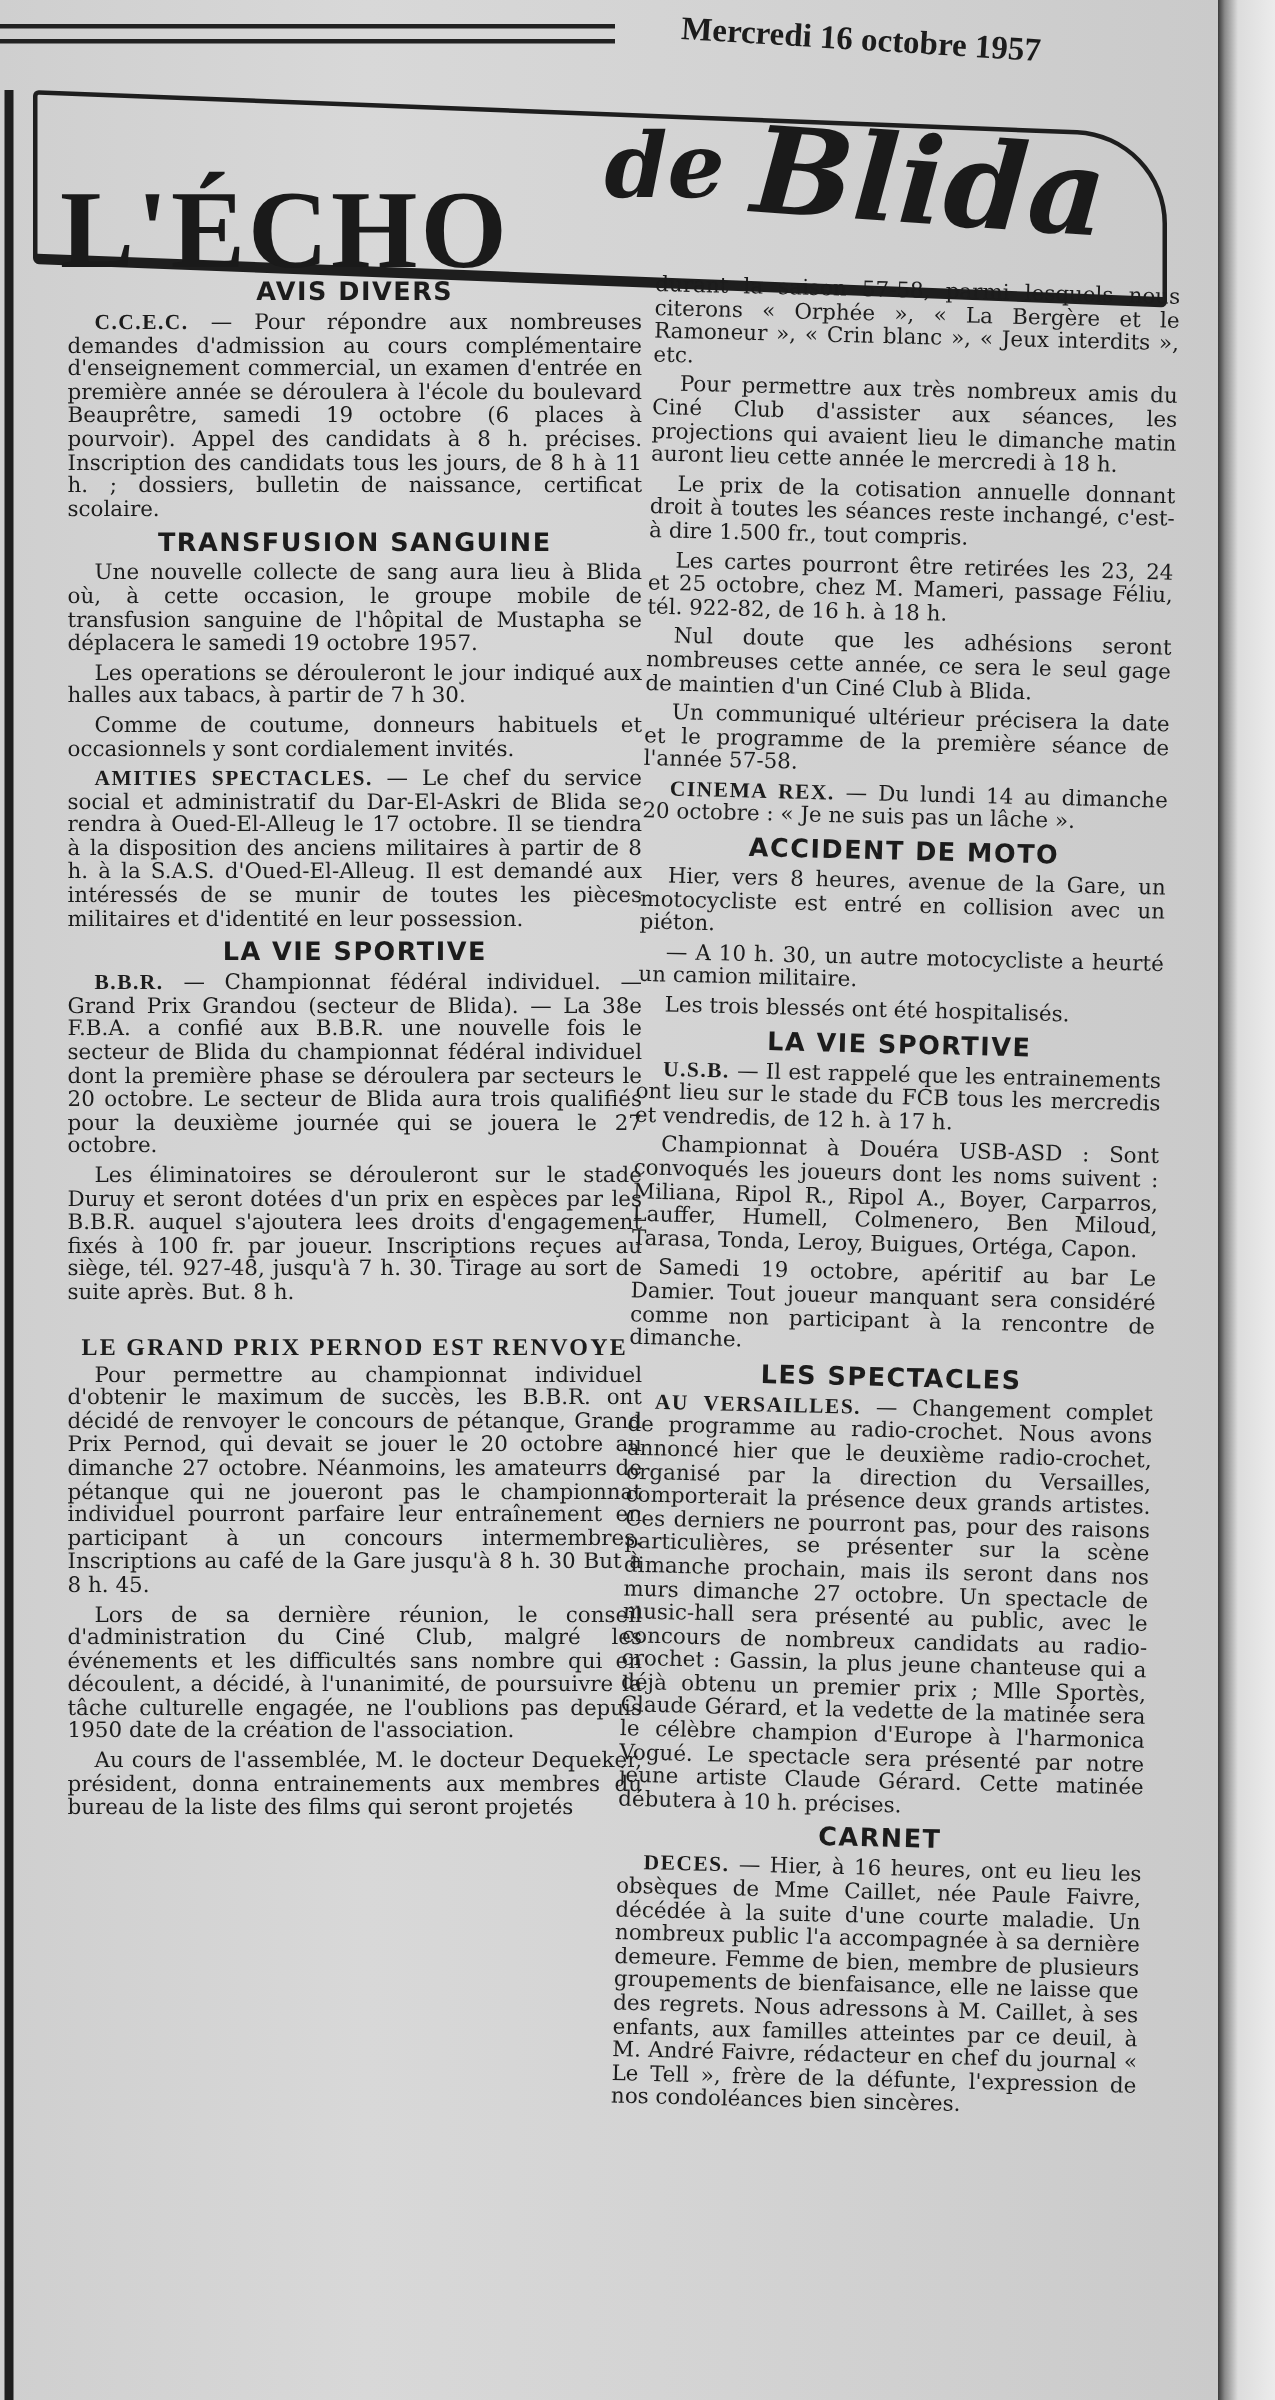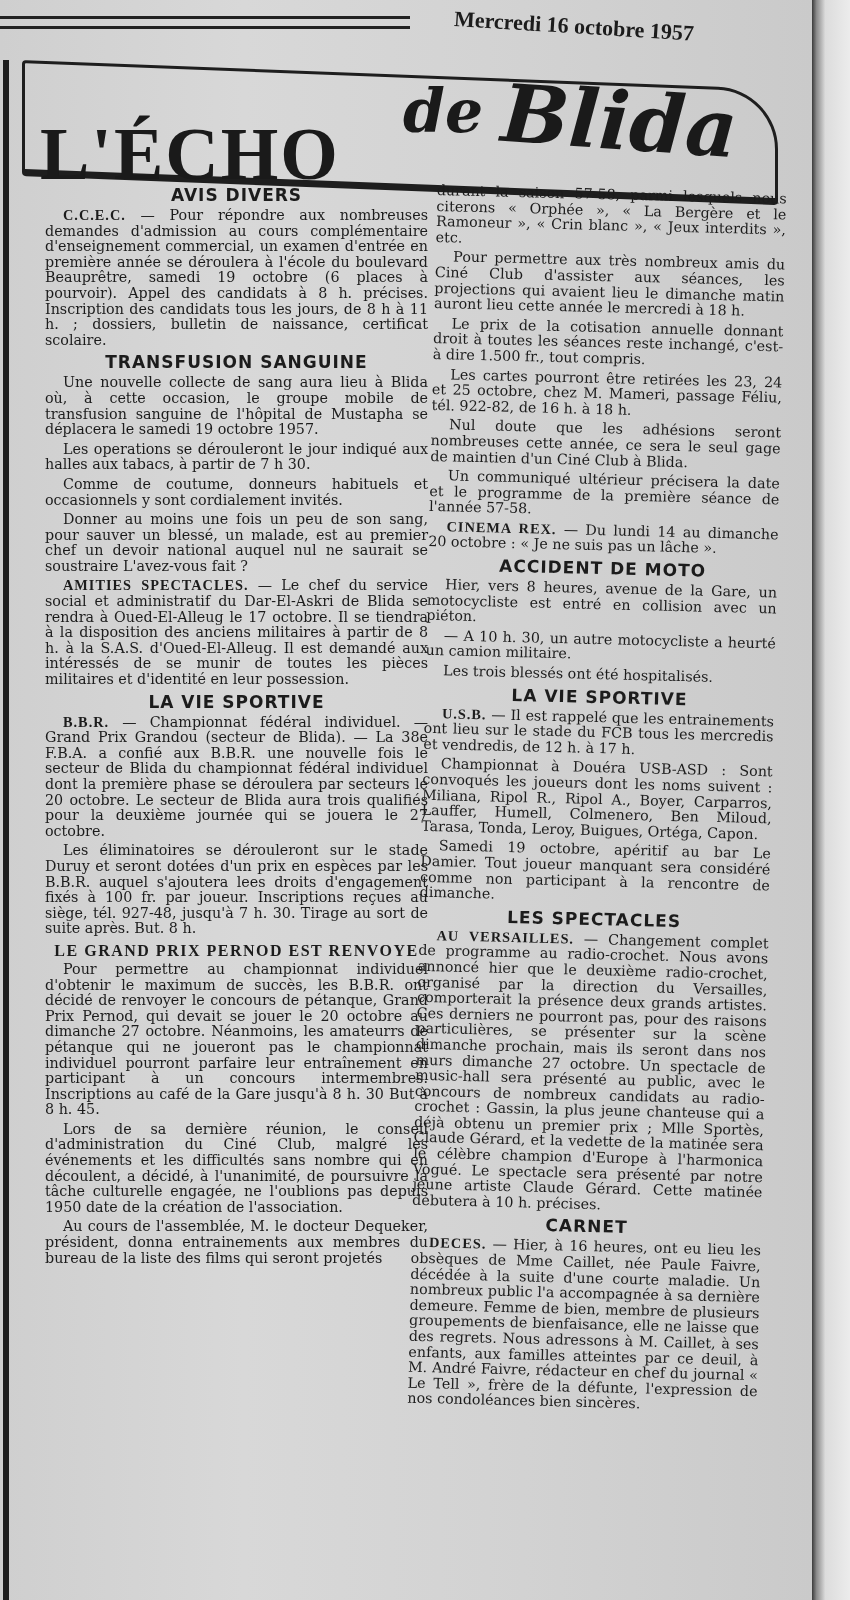--- a/index.html
+++ b/index.html
@@ -45,21 +45,21 @@
     transform:rotate(4deg); transform-origin:left top;
   }
   .col { position:absolute; top:183px; font-size:14.3px; line-height:15.6px; text-align:justify; }
   .col-left { left:45px; width:383px; }
   .col-right { left:437px; width:350px; transform:rotate(1.4deg); transform-origin:left top; }
   h2 {
     margin:2px 0 3px 0; text-align:center; font-family:"DejaVu Sans", sans-serif;
     font-weight:bold; font-size:17px; letter-spacing:1px; line-height:20px;
   }
   h3 {
-    margin:6px 0 3px 0; text-align:center; font-family:"Liberation Serif", serif;
+    margin:20px 0 3px 0; text-align:center; font-family:"Liberation Serif", serif;
     font-weight:bold; font-size:16px; letter-spacing:1.5px; line-height:16px;
   }
   p { margin:0 0 4px 0; text-indent:18px; }
   p.noind { text-indent:0; }
   .lead { font-family:"Liberation Serif", serif; font-weight:bold; letter-spacing:1px; }
 </style>
 </head>
 <body>
 
 <div class="paper">
@@ -74,21 +74,20 @@
   <div class="mast-de">de</div>
   <div class="mast-blida">Blida</div>
 
   <div class="col col-left" id="col-left">
       <h2>AVIS DIVERS</h2>
       <p><span class="lead">C.C.E.C.</span><span> — Pour répondre aux nombreuses demandes d'admission au cours complémentaire d'enseignement commercial, un examen d'entrée en première année se déroulera à l'école du boulevard Beauprêtre, samedi 19 octobre (6 places à pourvoir). Appel des candidats à 8 h. précises. Inscription des candidats tous les jours, de 8 h à 11 h. ; dossiers, bulletin de naissance, certificat scolaire.</span></p>
       <h2>TRANSFUSION SANGUINE</h2>
       <p>Une nouvelle collecte de sang aura lieu à Blida où, à cette occasion, le groupe mobile de transfusion sanguine de l'hôpital de Mustapha se déplacera le samedi 19 octobre 1957.</p>
       <p>Les operations se dérouleront le jour indiqué aux halles aux tabacs, à partir de 7 h 30.</p>
       <p>Comme de coutume, donneurs habituels et occasionnels y sont cordialement invités.</p>
-      <p>Donner au moins une fois un peu de son sang, pour sauver un blessé, un malade, est au premier chef un devoir national auquel nul ne saurait se soustraire L'avez-vous fait ?</p>
       <p><span class="lead">AMITIES SPECTACLES.</span><span> — Le chef du service social et administratif du Dar-El-Askri de Blida se rendra à Oued-El-Alleug le 17 octobre. Il se tiendra à la disposition des anciens militaires à partir de 8 h. à la S.A.S. d'Oued-El-Alleug. Il est demandé aux intéressés de se munir de toutes les pièces militaires et d'identité en leur possession.</span></p>
       <h2>LA VIE SPORTIVE</h2>
       <p><span class="lead">B.B.R.</span><span> — Championnat fédéral individuel. — Grand Prix Grandou (secteur de Blida). — La 38e F.B.A. a confié aux B.B.R. une nouvelle fois le secteur de Blida du championnat fédéral individuel dont la première phase se déroulera par secteurs le 20 octobre. Le secteur de Blida aura trois qualifiés pour la deuxième journée qui se jouera le 27 octobre.</span></p>
       <p>Les éliminatoires se dérouleront sur le stade Duruy et seront dotées d'un prix en espèces par les B.B.R. auquel s'ajoutera lees droits d'engagement fixés à 100 fr. par joueur. Inscriptions reçues au siège, tél. 927-48, jusqu'à 7 h. 30. Tirage au sort de suite après. But. 8 h.</p>
       <h3>LE GRAND PRIX PERNOD EST RENVOYE</h3>
       <p>Pour permettre au championnat individuel d'obtenir le maximum de succès, les B.B.R. ont décidé de renvoyer le concours de pétanque, Grand Prix Pernod, qui devait se jouer le 20 octobre au dimanche 27 octobre. Néanmoins, les amateurrs de pétanque qui ne joueront pas le championnat individuel pourront parfaire leur entraînement en participant à un concours intermembres. Inscriptions au café de la Gare jusqu'à 8 h. 30 But à 8 h. 45.</p>
       <p>Lors de sa dernière réunion, le conseil d'administration du Ciné Club, malgré les événements et les difficultés sans nombre qui en découlent, a décidé, à l'unanimité, de poursuivre la tâche culturelle engagée, ne l'oublions pas depuis 1950 date de la création de l'association.</p>
       <p>Au cours de l'assemblée, M. le docteur Dequeker, président, donna entrainements aux membres du bureau de la liste des films qui seront projetés</p>
     </div>
   <div class="col col-right" id="col-right">

